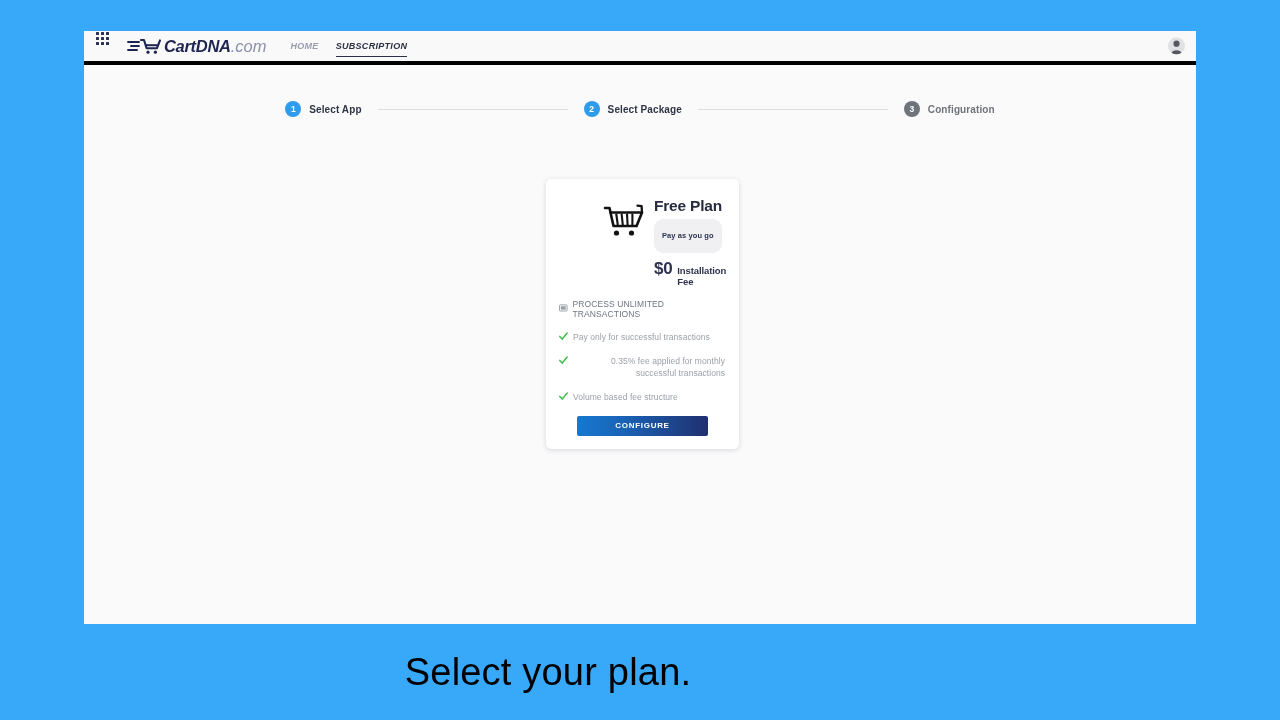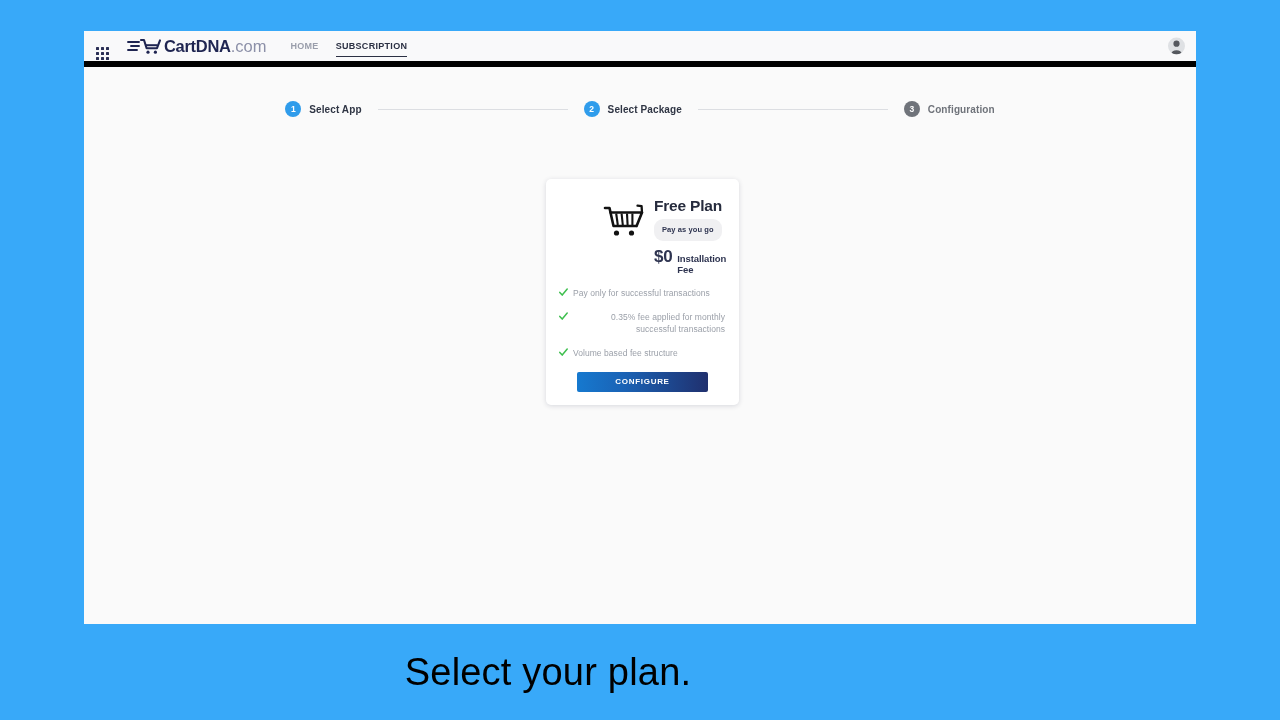--- a/index.html
+++ b/index.html
@@ -39,23 +39,24 @@
   }
 
   
   #topbar {
     position: absolute;
     left: 0;
     top: 0;
     width: 1112px;
     height: 30px;
     background: #f9f9fa;
-    border-bottom: 6px solid #000000;
-    display: flex;
-    align-items: flex-end;
+    border-bottom: 4px solid #000000;
+    display: flex;
+    align-items: flex-start;
+    font-style: italic;
   }
 
   #apps-grid-icon {
     margin-left: 11px;
     width: 15px;
     height: 15px;
     display: grid;
     grid-template-columns: repeat(3, 3px);
     grid-template-rows: repeat(3, 3px);
     gap: 2px;
@@ -211,21 +212,21 @@
     line-height: 1.1;
   }
   #plan-badge {
     margin-top: 5px;
     background: #f0f0f2;
     color: #2e3450;
     font-size: 7.5px;
     font-weight: bold;
     letter-spacing: 0.1px;
     border-radius: 9px;
-    padding: 7px 8px;
+    padding: 13px 8px;
     line-height: 1;
   }
   #plan-price-row {
     margin-top: 6px;
     display: flex;
     align-items: baseline;
     gap: 5px;
   }
   #plan-price {
     font-size: 17px;
@@ -398,20 +399,27 @@
       <div id="plan-head-text">
         <div id="plan-title">Free Plan</div>
         <div id="plan-badge">Pay as you go</div>
         <div id="plan-price-row">
           <span id="plan-price">$0</span>
           <span id="plan-price-label">Installation Fee</span>
         </div>
       </div>
     </div>
 
+    <div id="plan-subhead">
+      <svg width="9" height="9" viewBox="0 0 9 9">
+        <rect x="0.5" y="0.7" width="8" height="6.4" rx="0.6" fill="none" stroke="#9a9fa8" stroke-width="1"></rect>
+        <rect x="1.9" y="2.1" width="5.2" height="3.6" fill="#9a9fa8"></rect>
+      </svg>
+      <span id="plan-subhead-text">PROCESS UNLIMITED TRANSACTIONS</span>
+    </div>
 
     <ul id="feature-list">
       <li class="feature-item">
         <svg class="feature-check" width="9" height="9" viewBox="0 0 9 9">
           <path d="M0.8 4.4 L3.2 7.1 L8.2 1.1" stroke="#3fbf4f" stroke-width="1.5" fill="none" stroke-linecap="round" stroke-linejoin="round"></path>
         </svg>
         <span class="feature-text">Pay only for successful transactions</span>
       </li>
       <li class="feature-item">
         <svg class="feature-check" width="9" height="9" viewBox="0 0 9 9">

